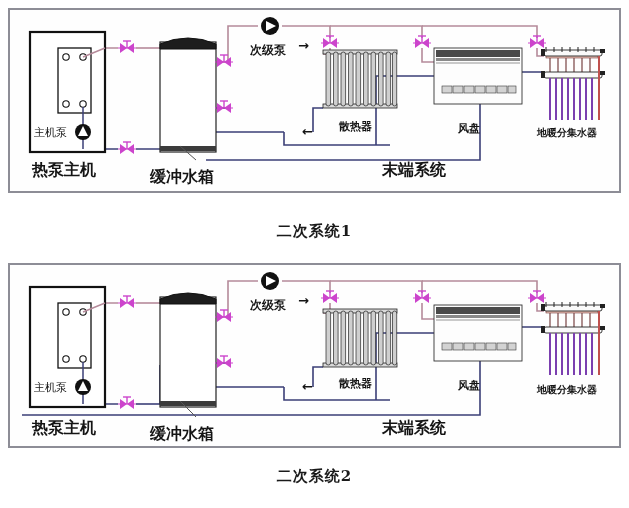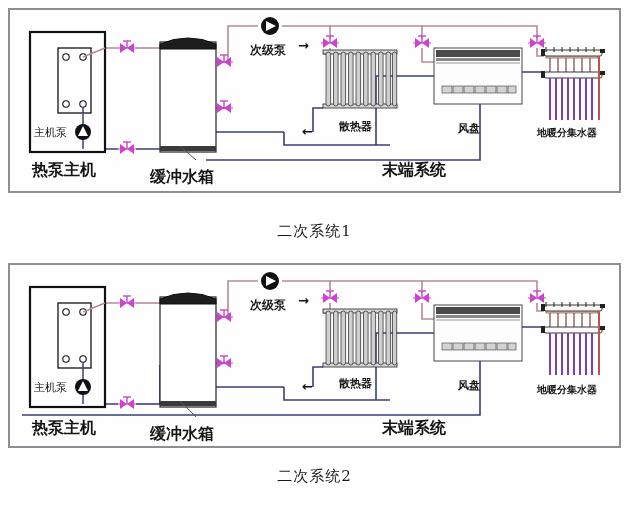--- a/index.html
+++ b/index.html
@@ -2,21 +2,21 @@
 <html><head>
 <meta charset="utf-8">
 <style>
   html,body{margin:0;padding:0;background:#ffffff;}
   body{width:629px;height:508px;font-family:"DejaVu Sans","Liberation Sans",sans-serif;position:relative;overflow:hidden;}
   .page{position:absolute;inset:0;}
   .diagram{position:absolute;left:8px;width:613px;border:2px solid #8d8d96;background:#fefefe;box-sizing:border-box;}
   #diagram-1{top:8px;height:185px;}
   #diagram-2{top:263px;height:185px;}
   .caption{position:absolute;width:100%;text-align:center;font-size:15px;color:#1a1a1a;
-           font-family:"DejaVu Serif","Liberation Serif",serif;font-weight:400;letter-spacing:1px;}
+           font-family:"DejaVu Serif","Liberation Serif",serif;font-weight:700;letter-spacing:1px;}
   #caption-1{top:222px;}
   #caption-2{top:467px;}
   .svg-wrap{position:absolute;inset:0;}
   svg{display:block;}
   .lbl{font-family:"DejaVu Sans","Liberation Sans",sans-serif;fill:#141414;}
 </style>
 </head>
 <body>
 
 <div class="page">

